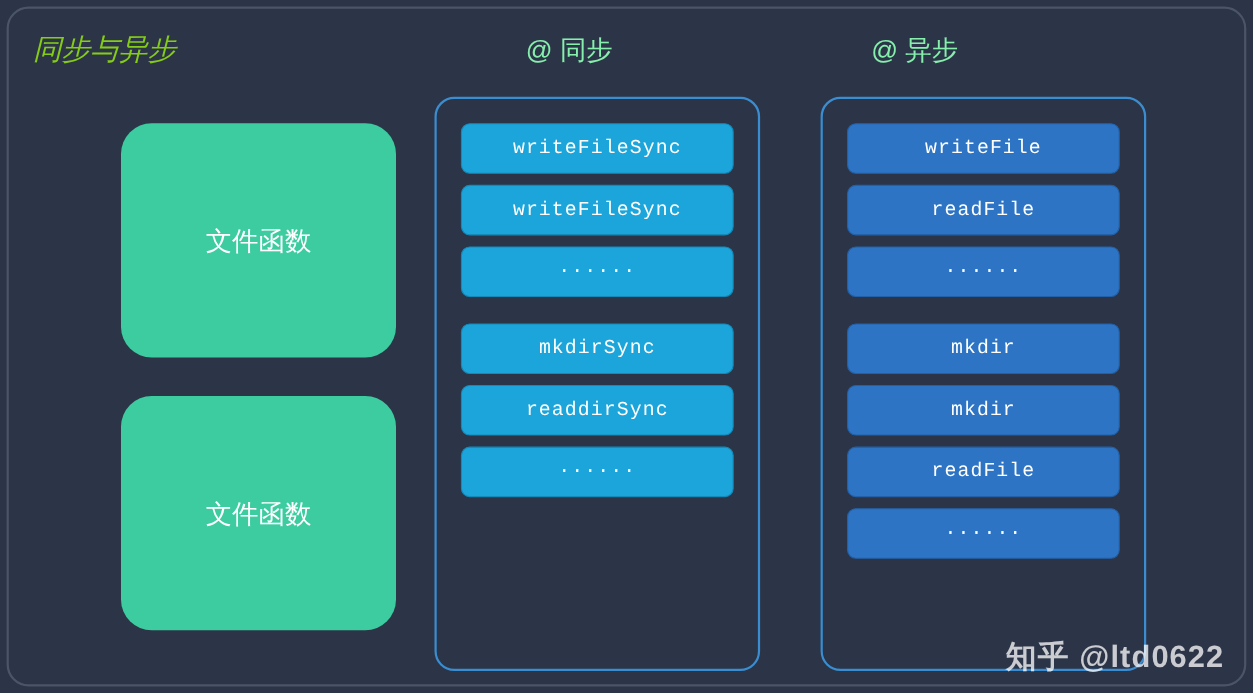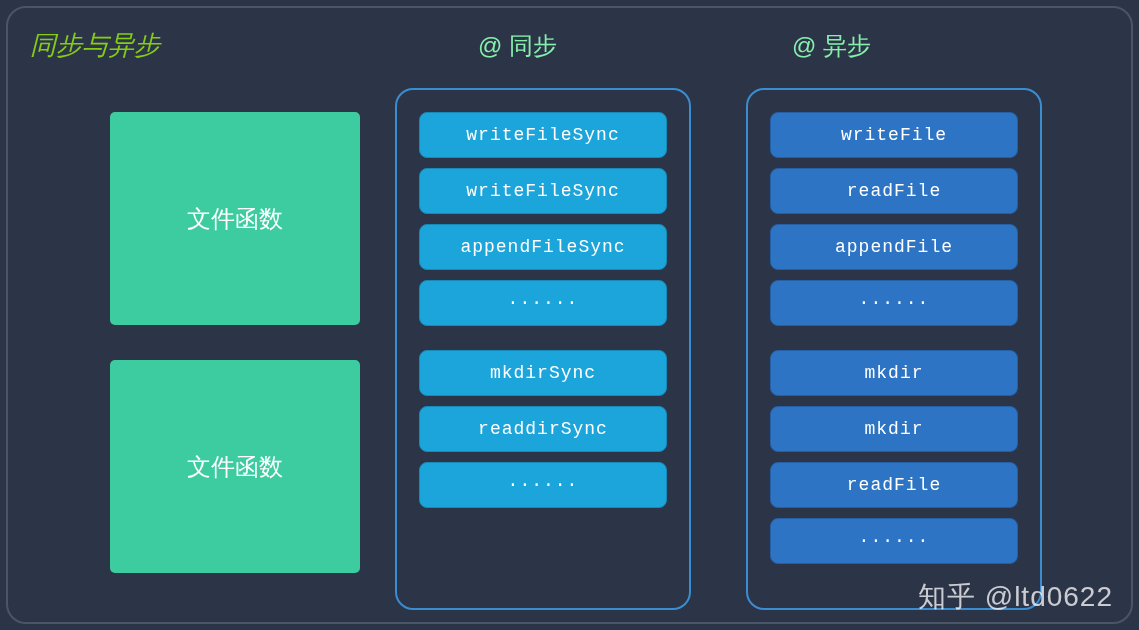--- a/index.html
+++ b/index.html
@@ -45,21 +45,21 @@
     }
     .col-header-async {
       left: 792px;
     }
     .green-card {
       position: absolute;
       left: 110px;
       width: 250px;
       height: 213px;
       background: #3dcca0;
-      border-radius: 5px;
+      border-radius: 28px;
       display: flex;
       align-items: center;
       justify-content: center;
       color: #ffffff;
       font-size: 24px;
     }
     .green-card-file {
       top: 112px;
     }
     .green-card-dir {
@@ -106,21 +106,21 @@
     .func-async {
       background: #2d74c4;
       border: 1px solid #2360a8;
     }
     .watermark {
       position: absolute;
       bottom: 14px;
       right: 26px;
       color: rgba(255,255,255,0.75);
       font-size: 28px;
-      font-weight: 400;
+      font-weight: 700;
       letter-spacing: 1px;
     }
   </style>
 </head>
 <body>
 
 <div class="outer-frame"></div>
 
 <div class="title">同步与异步</div>
 
@@ -131,35 +131,33 @@
   <span>文件函数</span>
 </div>
 <div class="green-card green-card-dir">
   <span>文件函数</span>
 </div>
 
 <div class="column-box column-sync">
   <div class="func-group">
     <div class="func-item func-sync">writeFileSync</div>
     <div class="func-item func-sync">writeFileSync</div>
-    <div class="func-item func-sync">appendFileSync</div>
     <div class="func-item func-sync">······</div>
   </div>
   <div class="func-group">
     <div class="func-item func-sync">mkdirSync</div>
     <div class="func-item func-sync">readdirSync</div>
     <div class="func-item func-sync">······</div>
   </div>
 </div>
 
 <div class="column-box column-async">
   <div class="func-group">
     <div class="func-item func-async">writeFile</div>
     <div class="func-item func-async">readFile</div>
-    <div class="func-item func-async">appendFile</div>
     <div class="func-item func-async">······</div>
   </div>
   <div class="func-group">
     <div class="func-item func-async">mkdir</div>
     <div class="func-item func-async">mkdir</div>
     <div class="func-item func-async">readFile</div>
     <div class="func-item func-async">······</div>
   </div>
 </div>
 

